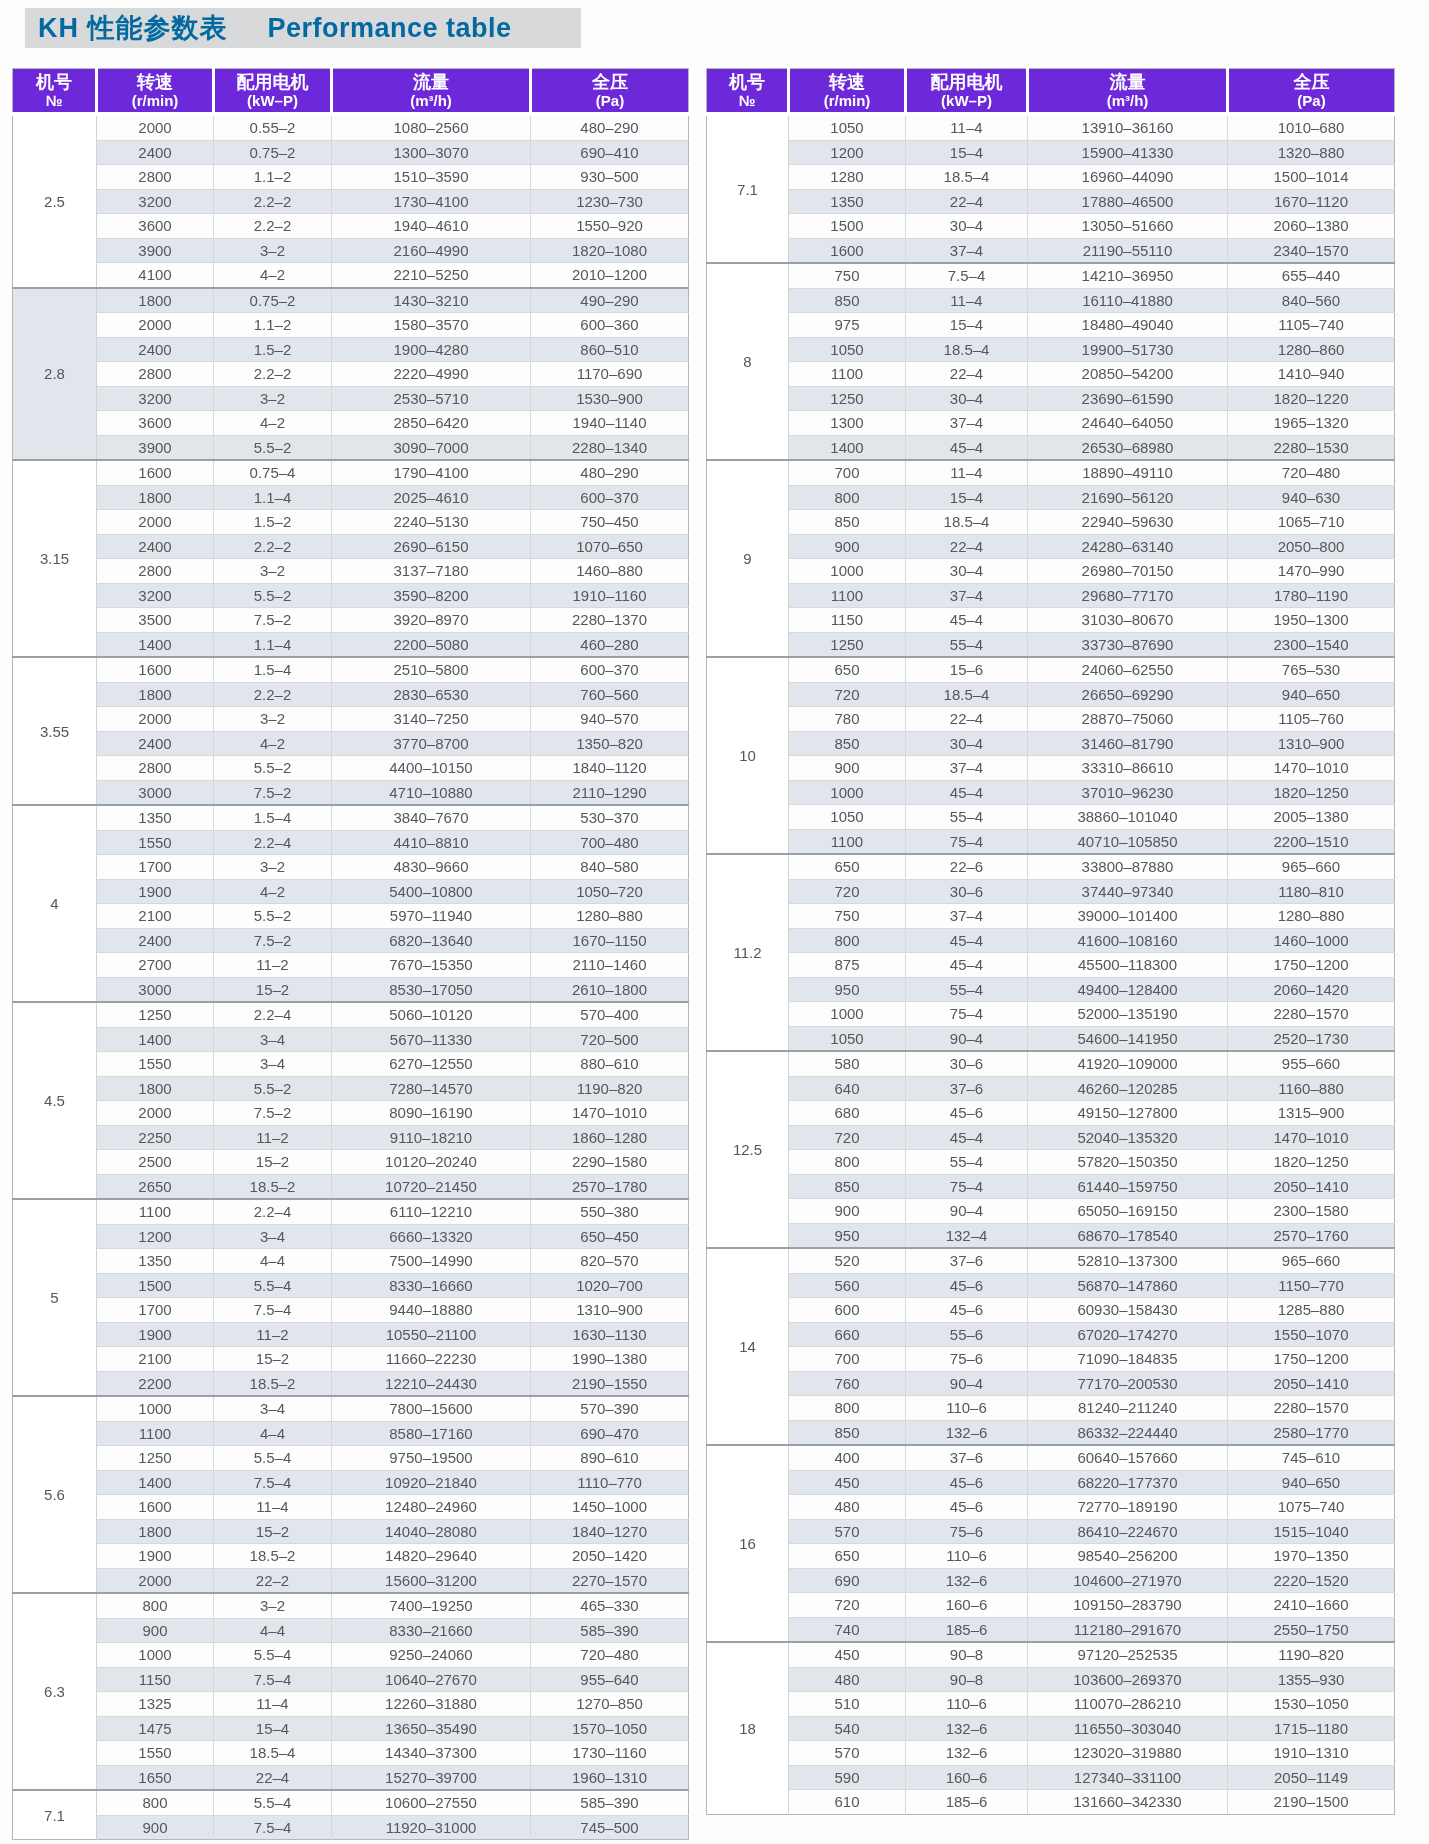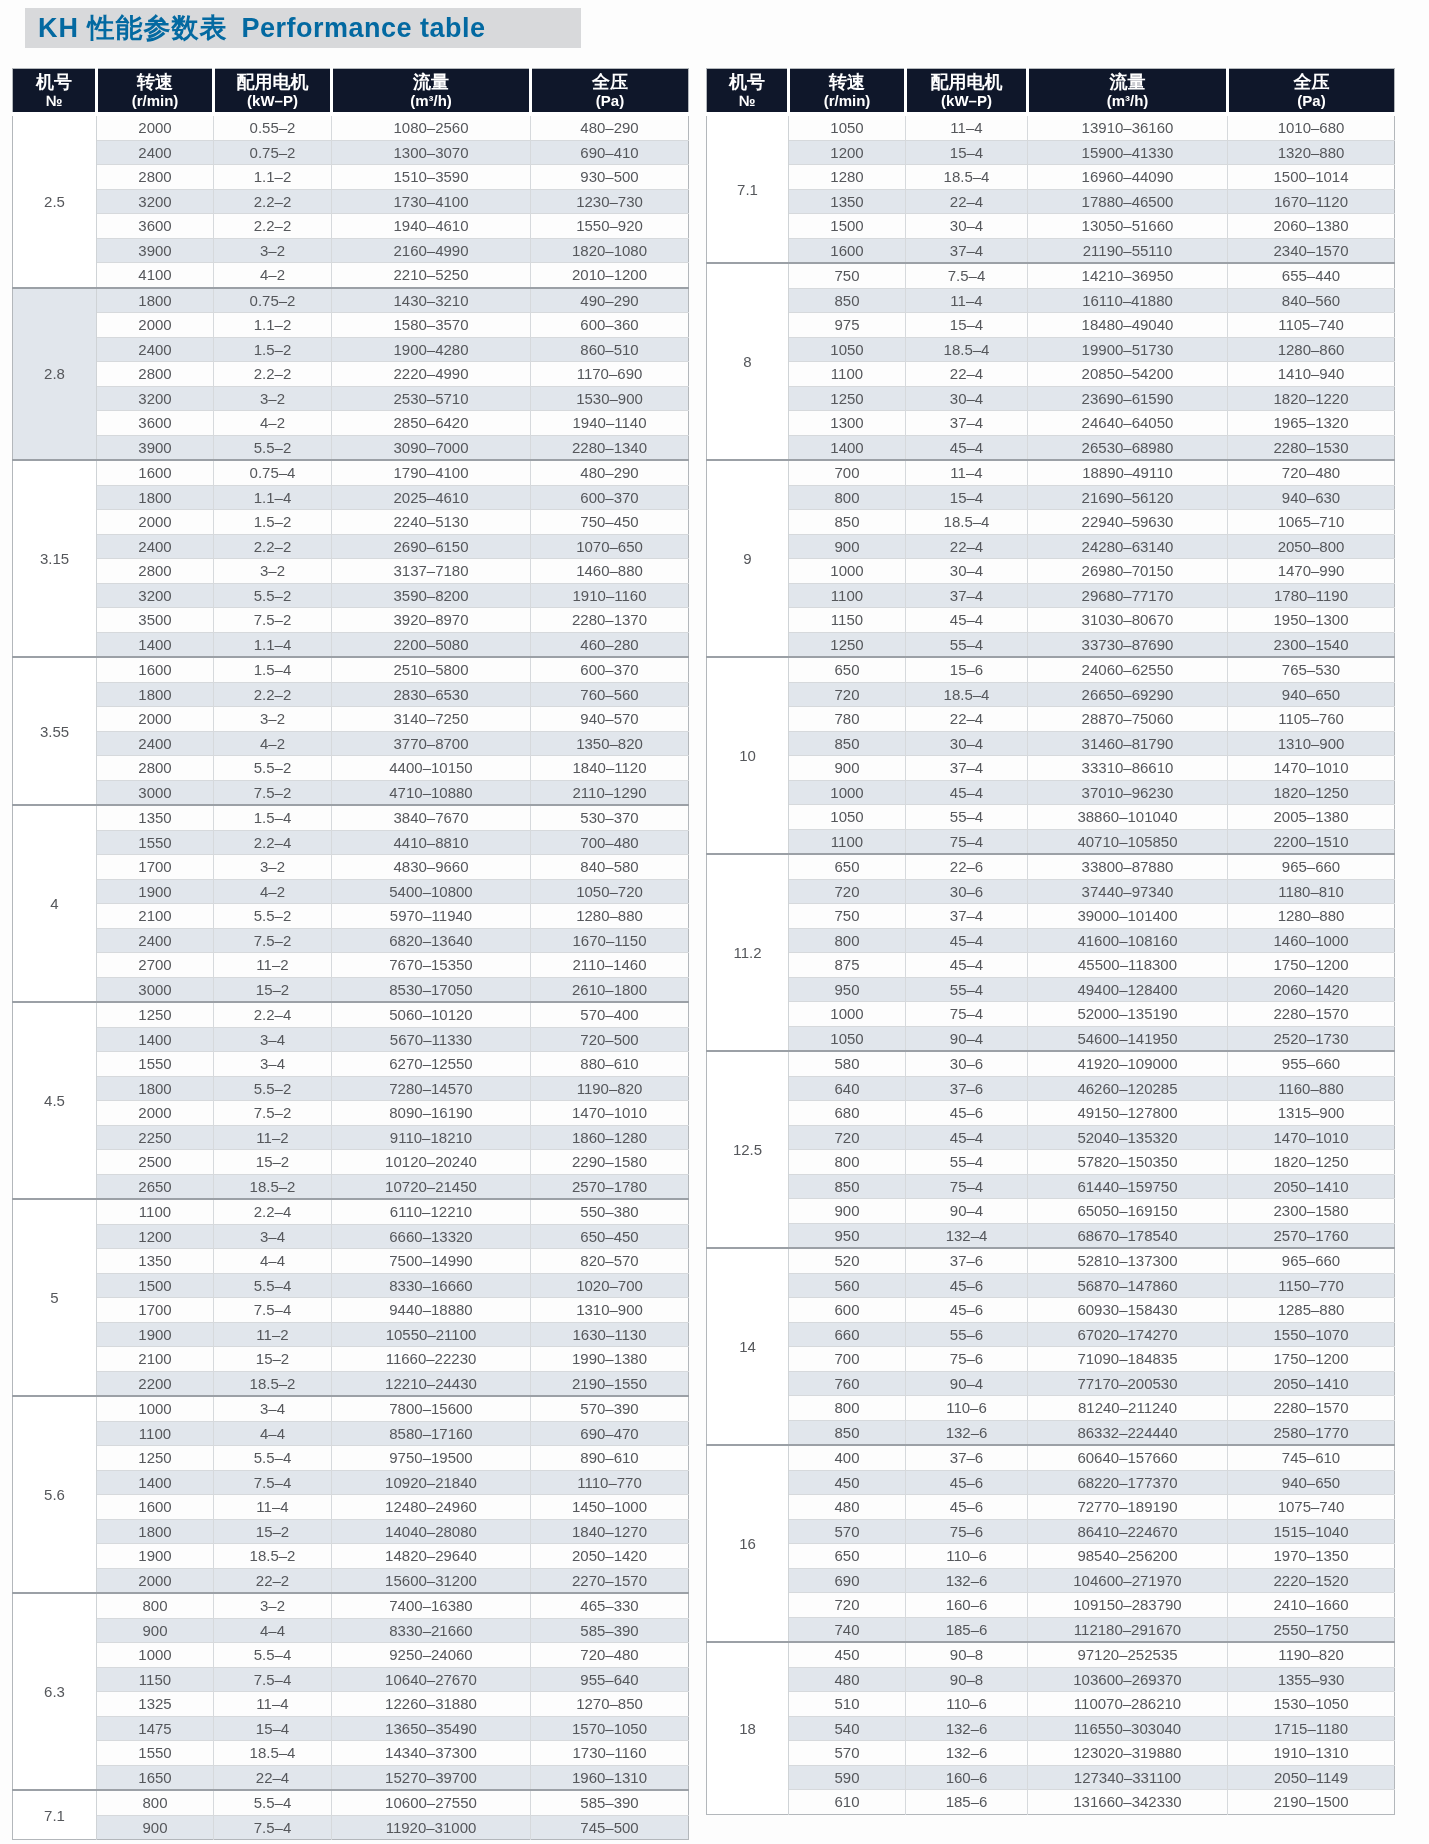--- a/index.html
+++ b/index.html
@@ -6,27 +6,27 @@
   body{
     width:1429px;height:1844px;position:relative;background:#fdfdfd;
     font-family:"Liberation Sans","DejaVu Sans",sans-serif;overflow:hidden;
   }
   .title-band{
     position:absolute;left:25px;top:8px;width:556px;height:40px;
     background:#d8d9db;line-height:40px;white-space:nowrap;
   }
   .t-zh,.t-en{font-weight:bold;font-size:27px;color:#0369a1;letter-spacing:1px;}
   .t-zh{margin-left:13px;}
-  .t-en{margin-left:14px;letter-spacing:0.5px;}
+  .t-en{margin-left:40px;letter-spacing:0.5px;}
   .table-wrap{position:absolute;top:68px;}
   .table-wrap.left{left:12px;width:676px;}
   .table-wrap.right{left:706px;width:688px;}
   table{border-collapse:collapse;table-layout:fixed;width:100%;border:1px solid #b3b7bb;}
   thead th{
-    background:#0f172a;color:#ffffff;font-weight:bold;height:43px;
+    background:#6d28d9;color:#ffffff;font-weight:bold;height:43px;
     padding:0;vertical-align:middle;border-bottom:4px solid #ffffff;
   }
   thead th + th{border-left:3px solid #ffffff;}
   .th-zh{font-size:18px;line-height:21px;}
   .th-en{font-size:15px;line-height:16px;}
   tbody td{
     height:23.5px;padding:0;text-align:center;vertical-align:middle;
     font-size:15px;color:#55575b;border-top:1px solid #d6d9dc;
   }
   tbody td + td{border-left:1px solid #d6d9dc;}
@@ -443,21 +443,21 @@
           <tr class="stripe">
             <td>2000</td>
             <td>22–2</td>
             <td>15600–31200</td>
             <td>2270–1570</td>
           </tr>
           <tr class="section-start">
             <td class="no-cell" rowspan="8">6.3</td>
             <td>800</td>
             <td>3–2</td>
-            <td>7400–16380</td>
+            <td>7400–19250</td>
             <td>465–330</td>
           </tr>
           <tr class="stripe">
             <td>900</td>
             <td>4–4</td>
             <td>8330–21660</td>
             <td>585–390</td>
           </tr>
           <tr>
             <td>1000</td>

